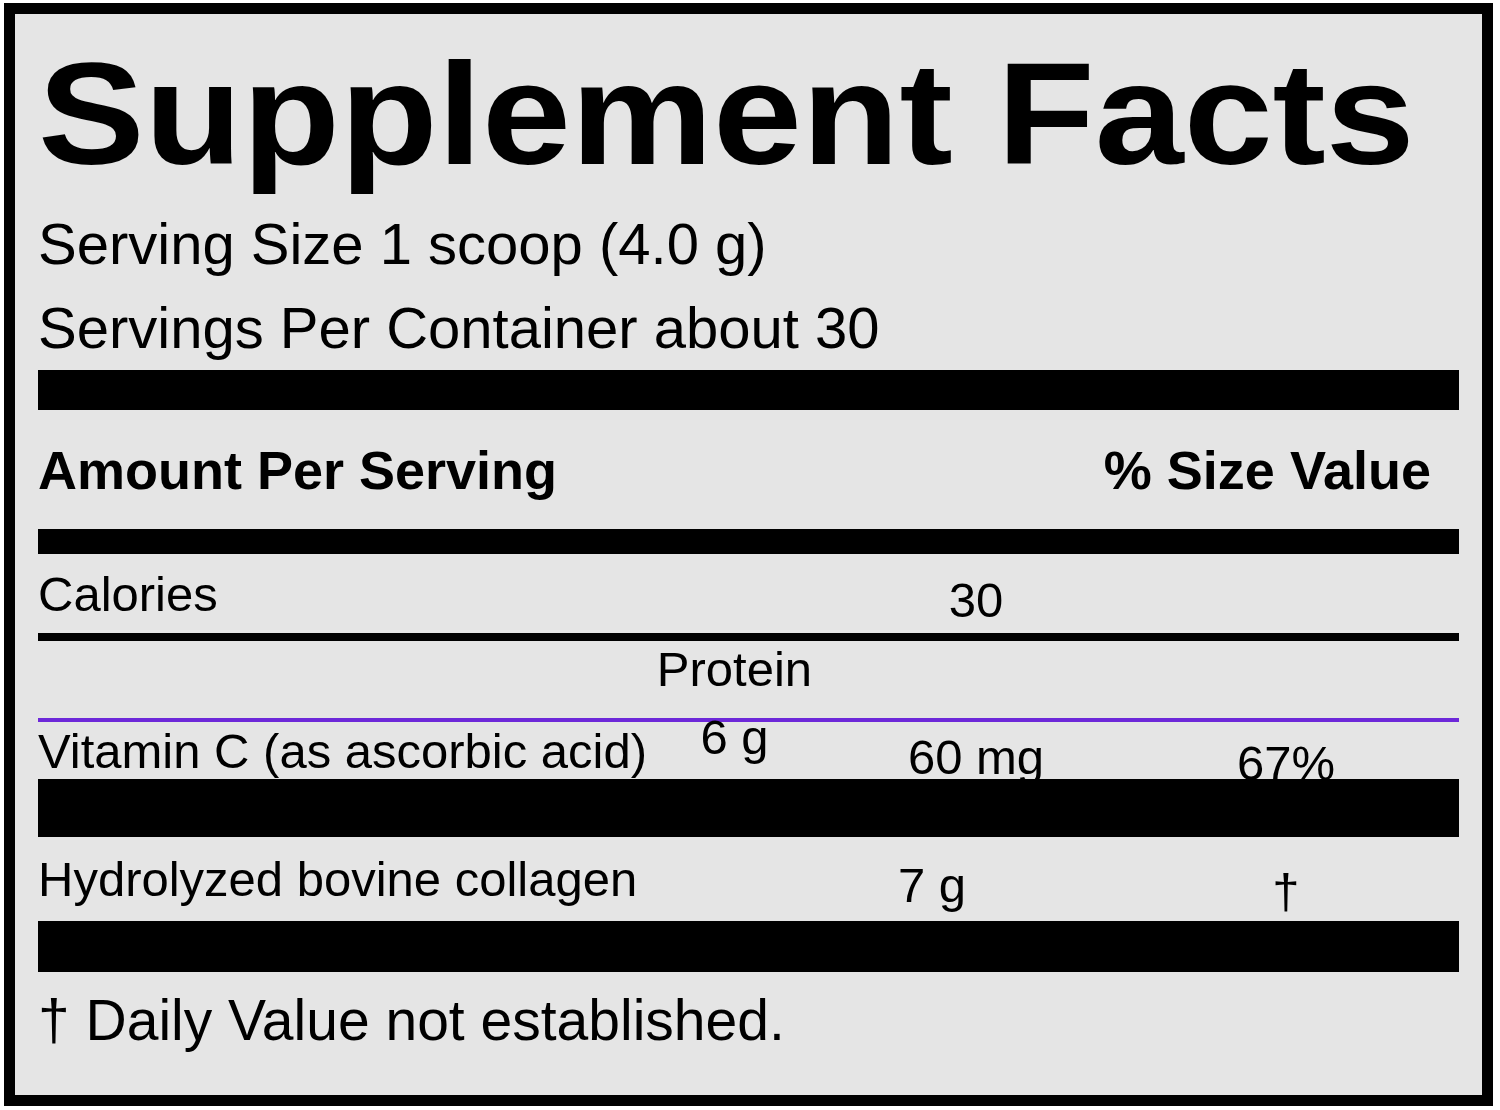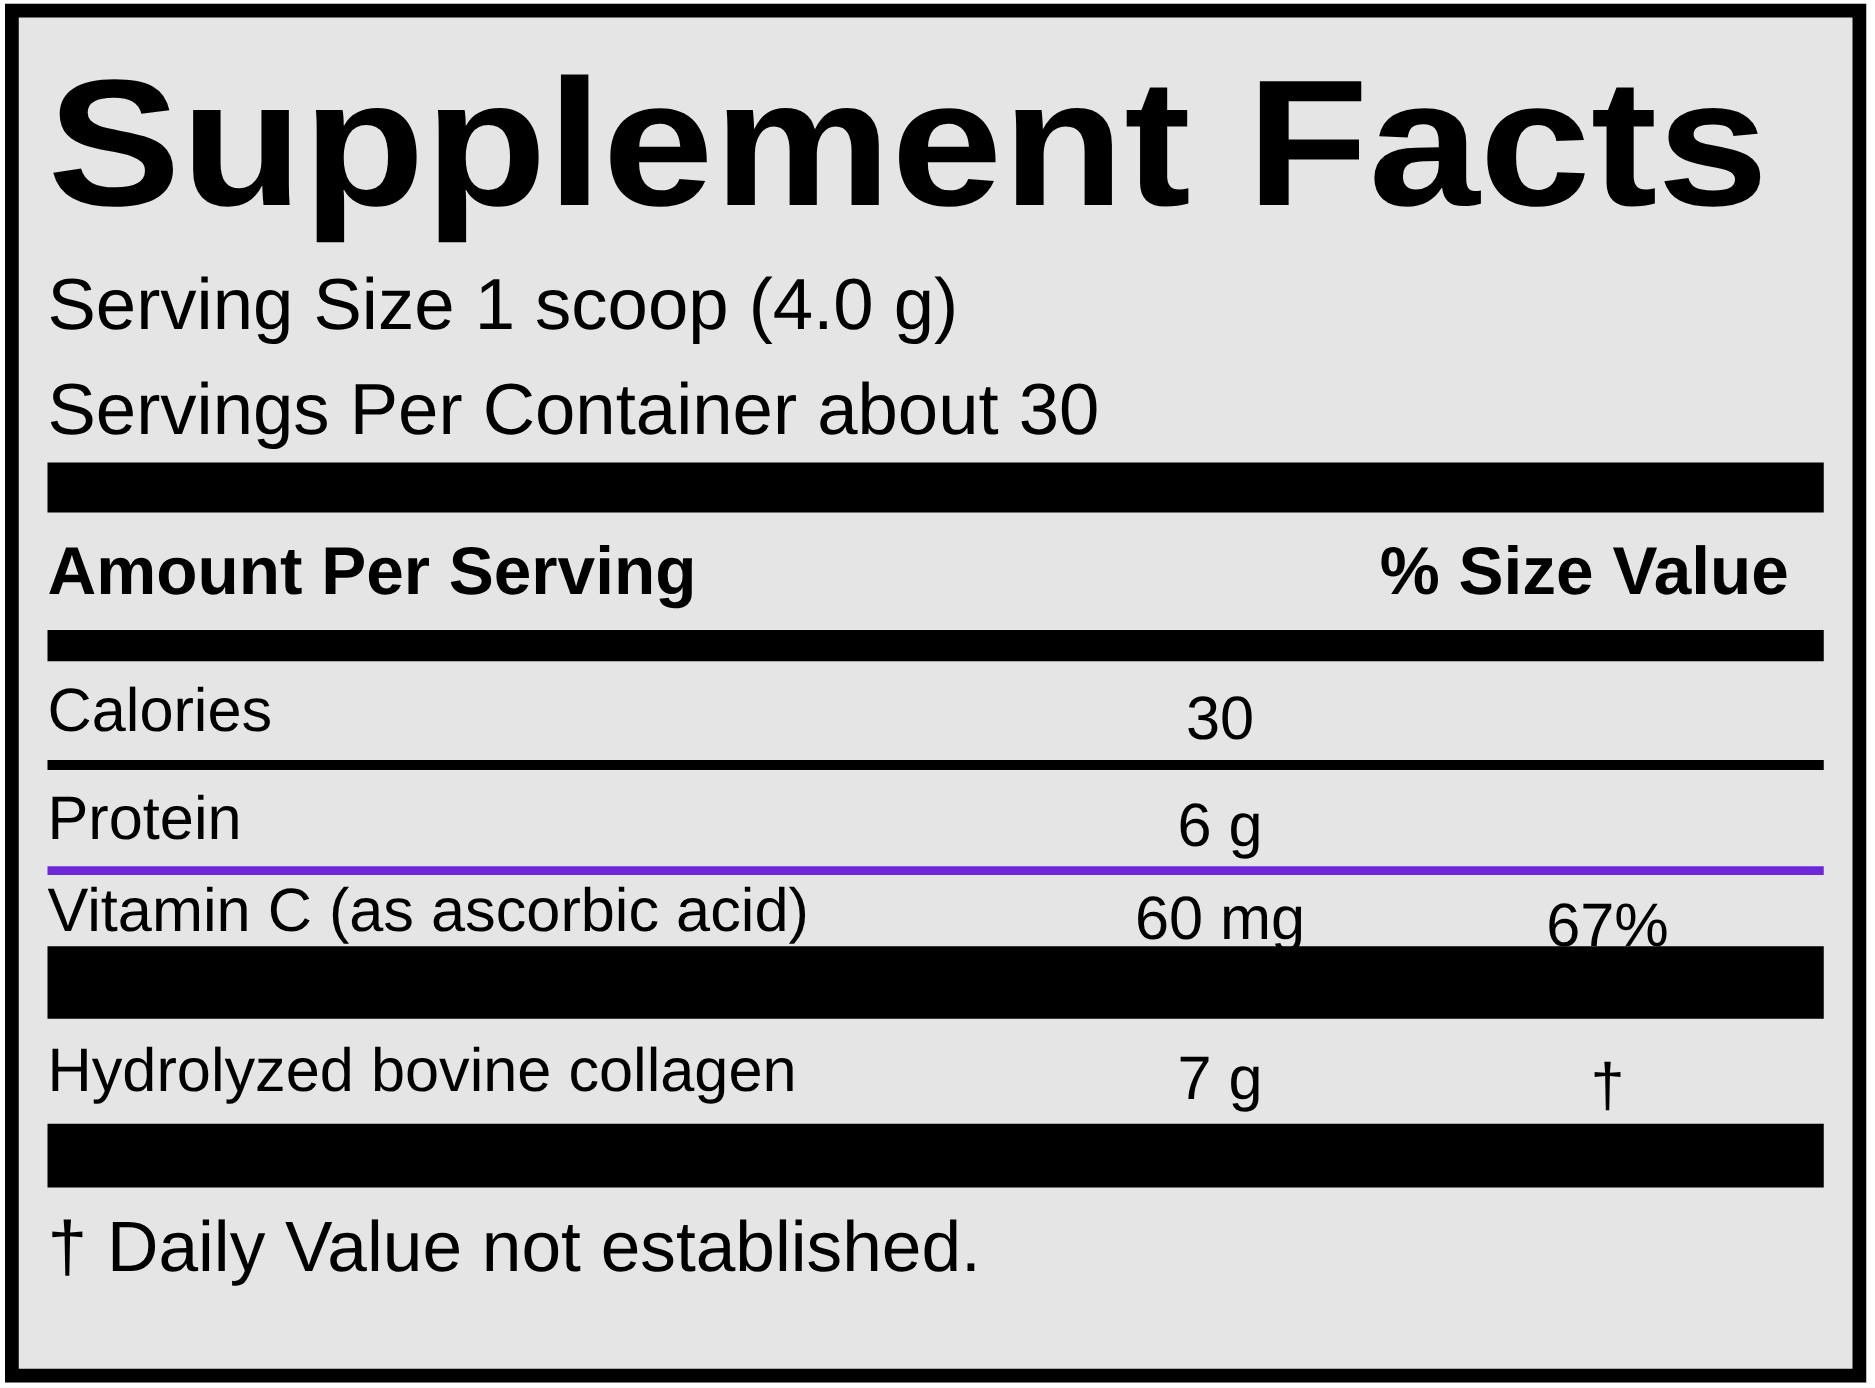--- a/index.html
+++ b/index.html
@@ -39,41 +39,41 @@
   }
   .bar {
     width: 100%;
     background: #000000;
   }
   .bar-1 { height: 40px; }
   .bar-2 { height: 25px; }
   .bar-3 { height: 58px; }
   .bar-4 { height: 51px; }
   .header-row {
-    height: 94px;
+    height: 119px;
     display: flex;
     align-items: center;
     justify-content: space-between;
     padding-right: 28px;
     font-weight: bold;
     font-size: 54px;
   }
   .row {
     display: flex;
     align-items: center;
     padding-right: 28px;
     font-size: 49px;
   }
   .row .name   { flex: 1; text-align: left; }
   .row .amount { width: 330px; text-align: center; margin-top: 12px; }
   .row .dv     { width: 290px; text-align: center; margin-top: 24px; }
   .row-calories { height: 79px; border-bottom: 8px solid #000000; }
-  .row-protein  { height: 77px; border-bottom: 7px solid #6d28d9; }
+  .row-protein  { height: 77px; border-bottom: 4px solid #6d28d9; flex-direction: column; }
   .row-vitc     { height: 57px; }
-  .row-collagen { height: 84px; }
+  .row-collagen { height: 84px; gap: 44px; }
   .footnote {
     height: 96px;
     display: flex;
     align-items: center;
     font-size: 57px;
   }
 </style>
 </head>
 <body>
 

